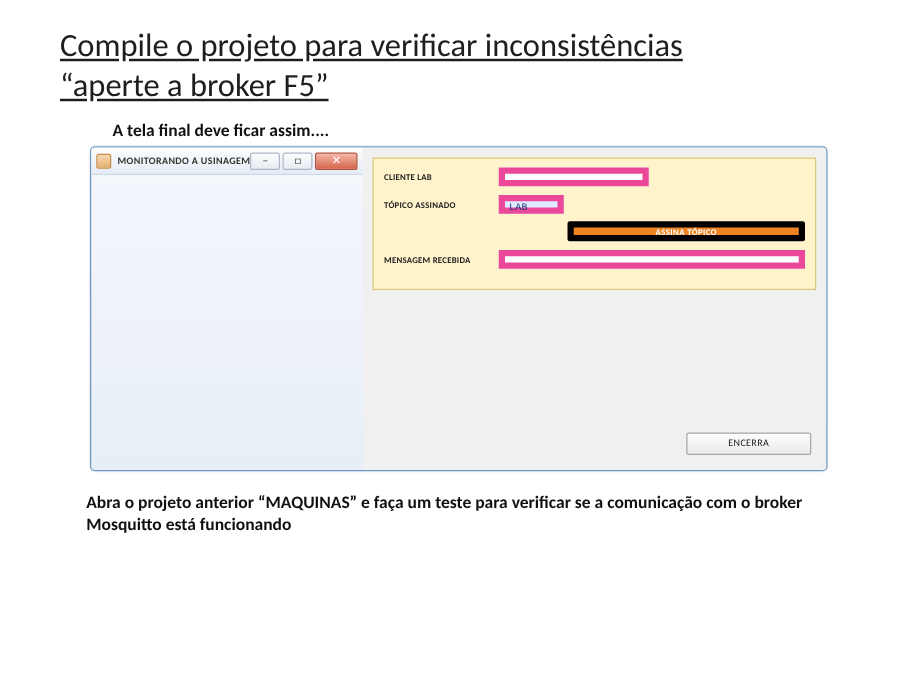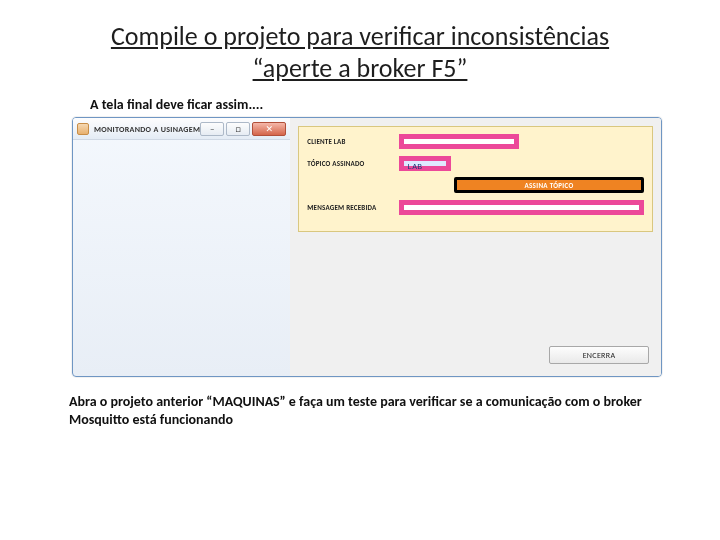--- a/index.html
+++ b/index.html
@@ -5,21 +5,21 @@
   * { box-sizing: border-box; margin: 0; padding: 0; }
   body {
     width: 720px;
     height: 540px;
     background: #fff;
     font-family: Calibri, Arial, sans-serif;
     display: flex;
     flex-direction: column;
     padding: 20px 48px 20px 48px;
   }
-  .title-area { text-align: center; margin-bottom: 8px; }
+  .title-area { text-align: left; margin-bottom: 8px; }
   .title-line1 {
     font-size: 26px;
     color: #1e1e1e;
     text-decoration: underline;
   }
   .title-line2 {
     font-size: 26px;
     color: #1e1e1e;
     text-decoration: underline;
   }
@@ -105,21 +105,21 @@
     padding:1px 3px;
     font-size:8px;
     color:#224;
     font-family:Liberation Mono, monospace;
   }
   .field.small { width: 52px; background:#dfe9ff; color:#1a3a7a; }
   .field.medium { width: 120px; }
   .field.long { flex:1; }
   .btn-orange {
     background:#ef8322;
-    border:3px solid #000000;
+    border:5px solid #000000;
     color:#fff;
     height:16px;
     width:190px;
     margin-left:auto;
     font-size:7px;
     font-weight:600;
     letter-spacing:0.3px;
     display:flex; align-items:center; justify-content:center;
     border-radius:2px;
   }

